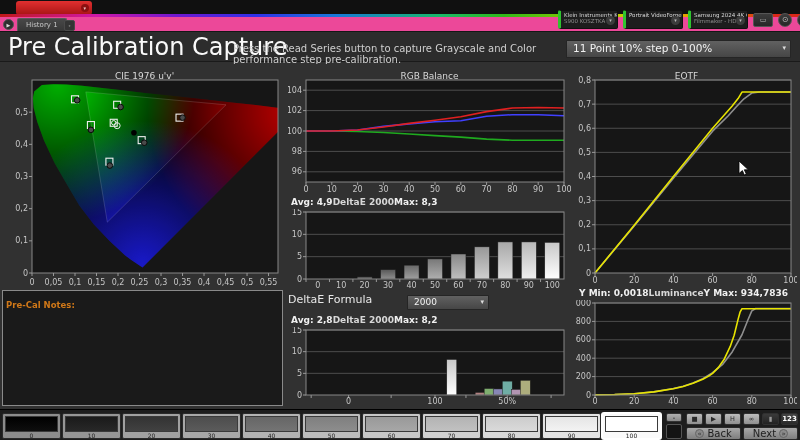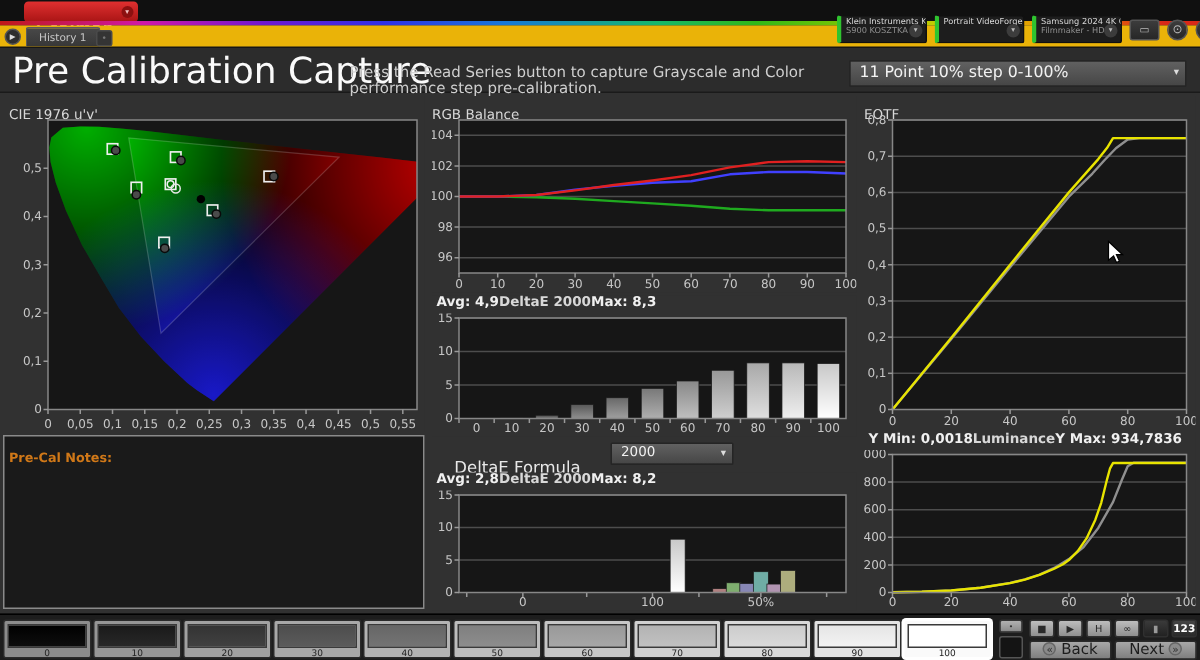--- a/index.html
+++ b/index.html
@@ -4,38 +4,38 @@
 <style>
 *{box-sizing:border-box;margin:0;padding:0}
 html,body{width:800px;height:440px}
 body{position:relative;overflow:hidden;background:#313131;font-family:"DejaVu Sans","Liberation Sans",sans-serif;-webkit-font-smoothing:antialiased}
 svg{display:block;font-family:"DejaVu Sans","Liberation Sans",sans-serif}
 .topbar{position:absolute;left:0;top:0;width:800px;height:14px;background:#101010}
 .logo-btn{position:absolute;left:16px;top:1px;height:14px;padding:12px 16px 0 6px;background:linear-gradient(#e03030,#a81414);border-radius:3px;color:#fff;font-size:10px;font-weight:bold;line-height:14px;letter-spacing:.5px}
 .logo-mark{font-size:8px;margin-right:3px}
 .logo-caret{position:absolute;right:3px;top:3px;width:8px;height:8px;background:#8c1010;border-radius:50%;color:#f0c0c0;font-size:5px;line-height:8px;text-align:center}
 .rainbow{position:absolute;left:0;top:14px;width:800px;height:3px;background:linear-gradient(90deg,#c01818 0%,#d018a8 12%,#7018d0 22%,#3030e8 32%,#1878d8 42%,#18b868 55%,#30b818 63%,#88c800 72%,#d8cc00 80%,#e89000 88%,#d82818 97%)}
-.tabrow{position:absolute;left:0;top:17px;width:800px;height:15px;background:#eab308;border-bottom:1px solid #161616}
+.tabrow{position:absolute;left:0;top:17px;width:800px;height:15px;background:#ec4899;border-bottom:1px solid #161616}
 .playcirc{position:absolute;left:3px;top:2px;width:11px;height:11px;background:#2e2e2e;border:1px solid #555;border-radius:50%;color:#ddd;font-size:5px;line-height:10px;text-align:center}
 .tab{position:absolute;left:17px;top:1px;height:13px;padding:0 8px;background:linear-gradient(#484848,#373737);border:1px solid #5a5a5a;border-bottom:none;color:#c8c8c8;font-size:7px;line-height:12px;border-radius:2px 2px 0 0}
 .tabstub{position:absolute;left:64px;top:3px;width:11px;height:11px;background:#343434;border:1px solid #4a4a4a;border-radius:2px;color:#777;font-size:6px;line-height:10px;text-align:center}
 .devices{position:absolute;left:558px;top:10px;height:19px;display:flex;gap:5px;align-items:center}
 .dev{position:relative;width:60px;height:19px;background:#1d1d1d;border:1px solid #101010;border-left:3px solid #2fc42f;border-radius:2px;padding:1px 10px 0 3px;overflow:hidden}
 .dev .l1{font-size:5.5px;color:#d8d8d8;white-space:nowrap}
 .dev .l2{font-size:5.5px;color:#8f8f8f;white-space:nowrap}
 .dev .dcaret{position:absolute;right:2px;top:5px;width:9px;height:9px;border-radius:50%;background:#3c3c3c;color:#bbb;font-size:5px;line-height:9px;text-align:center}
 .miniicon{width:20px;height:14px;background:linear-gradient(#3c3c3c,#272727);border:1px solid #555;border-radius:2px;color:#b8b8b8;font-size:7px;line-height:12px;text-align:center}
 .roundicon{width:14px;height:14px;background:linear-gradient(#3c3c3c,#272727);border:1px solid #555;border-radius:50%;color:#b8b8b8;font-size:8px;line-height:12px;text-align:center}
 .titlebar{position:absolute;left:0;top:32px;width:800px;height:30px;background:#2c2c2c;border-bottom:1px solid #1a1a1a}
 .pagetitle{position:absolute;left:8px;top:1px;font-size:24px;font-weight:400;color:#fafafa}
 .instruction{position:absolute;left:233px;top:11px;width:330px;font-size:10px;color:#cfcfcf}
 .select{background:linear-gradient(#616161,#464646);border:1px solid #252525;color:#f2f2f2;font-size:10.5px;position:absolute;padding:1px 14px 0 6px;border-radius:1px}
 .sel-caret{position:absolute;right:4px;top:3px;font-size:7px;color:#ddd}
 .panel{position:absolute;background:#313131}
-.phead{position:absolute;left:0;top:0;width:100%;height:12px;}
+.phead{position:absolute;left:0;top:0;width:100%;height:12px;text-align:center}
 .ptitle{font-size:9px;color:#d8d8d8}
 .phead3{position:absolute;left:0;top:0;width:100%;height:12px;display:flex;justify-content:flex-start;padding:0 3px}
 .phead3 span{font-size:9px;color:#f0f0f0;font-weight:bold}
 .phead3 .mid{font-weight:bold;color:#d8d8d8}
 .plot{position:absolute;left:0;right:0;top:12px;bottom:0}
 .notes{position:absolute;left:2px;top:290px;width:281px;height:116px;background:#1a1a1a;border:1px solid #8a8a8a;padding:2px 3px}
 .notes .nlabel{font-size:8.5px;font-weight:bold;color:#d07818}
 .footer{position:absolute;left:0;top:409px;width:800px;height:31px;background:#1d1d1d;border-top:1px solid #000}
 .patch{position:absolute;top:3px;width:59px;height:26px;border-radius:2px;border:1px solid #2a2a2a;padding:2px 2px 0 2px;text-align:center}
 .patch .sw{height:16px;border:1px solid #3a3a3a}
@@ -339,21 +339,21 @@
         <text x="14" y="50.16666666666667" text-anchor="end" fill="#c6c6c6" font-size="8">5</text>
         <line x1="15" x2="18" y1="25.333333333333336" y2="25.333333333333336" stroke="#999"></line>
         <text x="14" y="27.833333333333336" text-anchor="end" fill="#c6c6c6" font-size="8">10</text>
         <line x1="15" x2="18" y1="3" y2="3" stroke="#999"></line>
         <text x="14" y="5.5" text-anchor="end" fill="#c6c6c6" font-size="8">15</text>
       </svg>
     </div>
 </div>
 
 <div style="position:absolute;left:288px;top:293px;width:283px;height:20px">
-  <span style="position:absolute;left:0;top:12px;width:114px;text-align:center;font-size:11px;color:#e8e8e8">DeltaE Formula</span>
+  <span style="position:absolute;left:0;top:0;width:114px;text-align:left;font-size:11px;color:#e8e8e8">DeltaE Formula</span>
   <div class="select" style="left:119px;top:2px;width:82px;height:15px;font-size:9px">
     <span>2000</span>
     <span class="sel-caret" style="top:2px">▾</span>
   </div>
 </div>
 
 <div class="panel" style="left:288px;top:315px;width:283px;height:92px">
   <div class="phead3">
     <span>Avg: 2,8</span>
     <span class="mid">DeltaE 2000</span>

